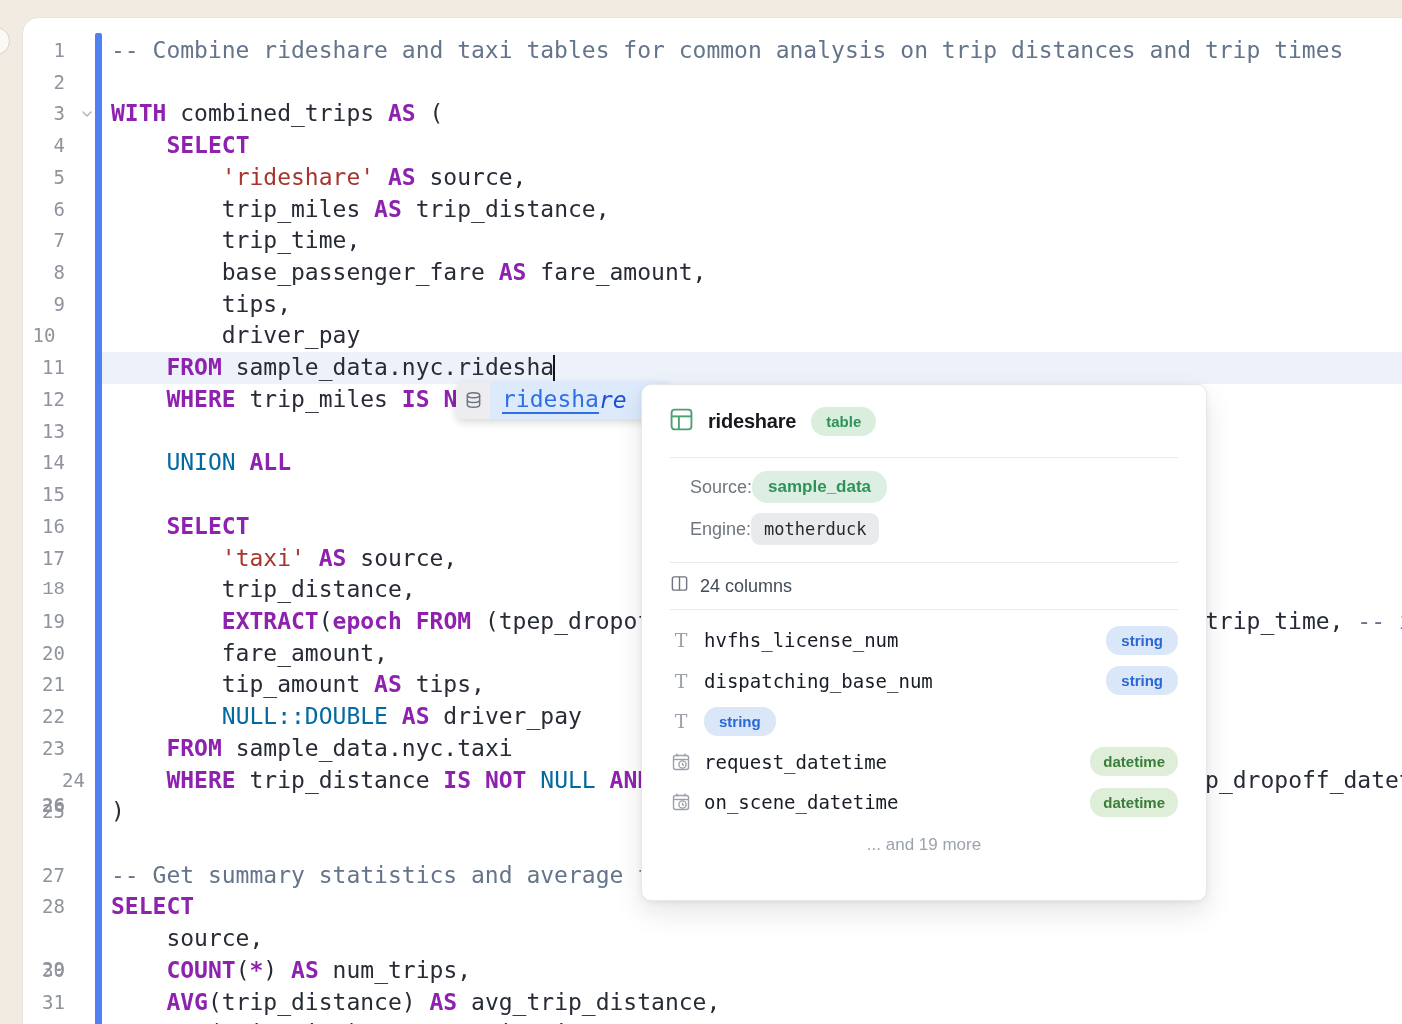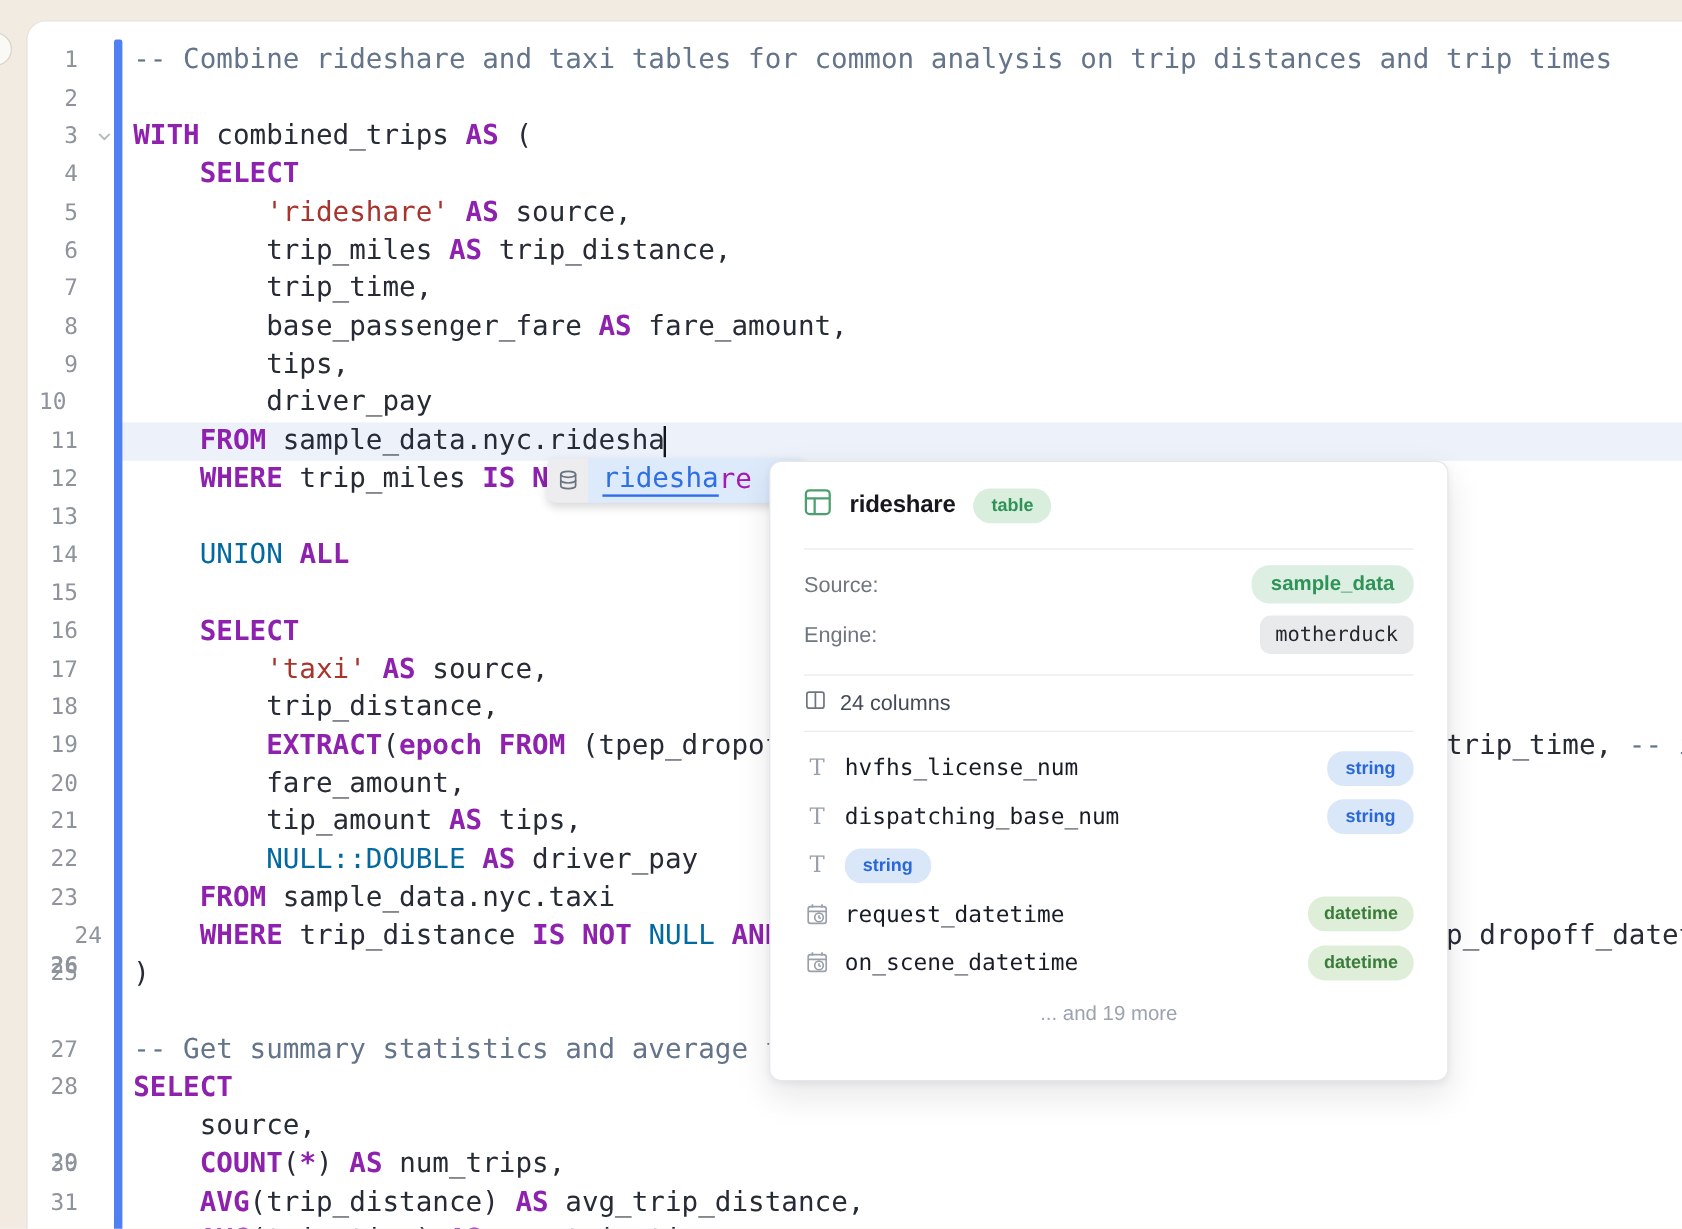--- a/index.html
+++ b/index.html
@@ -51,33 +51,33 @@
   }
   .ac-icon-cell{
     width:34px;background:#ededef;display:flex;align-items:center;justify-content:center;
     flex:none;
   }
   .ac-item{
     flex:1;display:flex;align-items:center;padding:0 12px;
     font:23px/23px "DejaVu Sans Mono",monospace;color:#1e2b3f;background:#ddeafc;
   }
   .ac-match{color:#2f6fe4;border-bottom:2px solid #2f6fe4;padding-bottom:1px;}
-  .ac-rest{color:#a21caf;}
+  .ac-rest{color:#1d4ed8;font-style:italic;}
   
   .info-card{
     position:absolute;left:618px;top:366px;width:566px;height:517px;
     background:#ffffff;border:1px solid #e5e7eb;border-radius:10px;z-index:10;
     box-shadow:0 12px 28px rgba(15,23,42,.10),0 2px 6px rgba(15,23,42,.06);
     box-sizing:border-box;
   }
   .card-header{height:72px;display:flex;align-items:center;gap:15px;padding:0 28px;}
   .card-title{font-size:20px;font-weight:700;color:#16181d;letter-spacing:-.2px;}
   .divider{height:1px;background:#e8eaed;margin:0 28px;}
   .kv-section{padding:8px 28px 12px;}
-  .kv-row{height:42px;display:flex;align-items:center;justify-content:space-between;}
+  .kv-row{height:42px;display:flex;align-items:center;margin-left:20px;}
   .kv-label{font-size:18px;color:#6f7680;}
   .pill{display:inline-flex;align-items:center;border-radius:15px;}
   .pill-table{background:#daeede;color:#2e9358;font-size:15px;font-weight:700;padding:6px 15px;}
   .pill-source{background:#dcefe2;color:#2e9358;font-size:17px;font-weight:700;padding:6px 16px;}
   .pill-engine{background:#e9eaec;color:#24292f;font:17px "DejaVu Sans Mono",monospace;padding:6px 13px;border-radius:9px;}
   .colcount-row{height:46px;display:flex;align-items:center;gap:11px;padding:0 28px;color:#434b56;font-size:18px;}
   .col-list{padding:10px 28px 0;}
   .col-row{height:40.5px;display:flex;align-items:center;}
   .col-ic{width:22px;flex:none;display:flex;align-items:center;justify-content:center;margin-right:12px;}
   .t-glyph{font:700 19px "DejaVu Serif",serif;color:#9aa1ab;font-weight:400;}
@@ -105,21 +105,21 @@
       <div class="gutter-num" style="top: 239.04px;">8</div>
       <div class="gutter-num" style="top: 270.76px;">9</div>
       <div class="gutter-num" style="top: 302.48px; text-align: center;">10</div>
       <div class="gutter-num" style="top: 334.2px;">11</div>
       <div class="gutter-num" style="top: 365.92px;">12</div>
       <div class="gutter-num" style="top: 397.64px;">13</div>
       <div class="gutter-num" style="top: 429.36px;">14</div>
       <div class="gutter-num" style="top: 461.08px;">15</div>
       <div class="gutter-num" style="top: 492.8px;">16</div>
       <div class="gutter-num" style="top: 524.52px;">17</div>
-      <div class="gutter-num" style="top: 556.24px;">18</div>
+      <div class="gutter-num" style="top: 556.24px; font-family: Liberation Mono, monospace;">18</div>
       <div class="gutter-num" style="top: 587.96px;">19</div>
       <div class="gutter-num" style="top: 619.68px;">20</div>
       <div class="gutter-num" style="top: 651.4px;">21</div>
       <div class="gutter-num" style="top: 683.12px;">22</div>
       <div class="gutter-num" style="top: 714.84px;">23</div>
       <div class="gutter-num" style="top: 746.56px; margin-left: 20px;">24</div>
       <div class="gutter-num" style="top: 778.28px;">25</div>
       <div class="gutter-num" style="top: 772px; font-weight: bold;">26</div>
       <div class="gutter-num" style="top: 841.72px;">27</div>
       <div class="gutter-num" style="top: 873.44px;">28</div>

